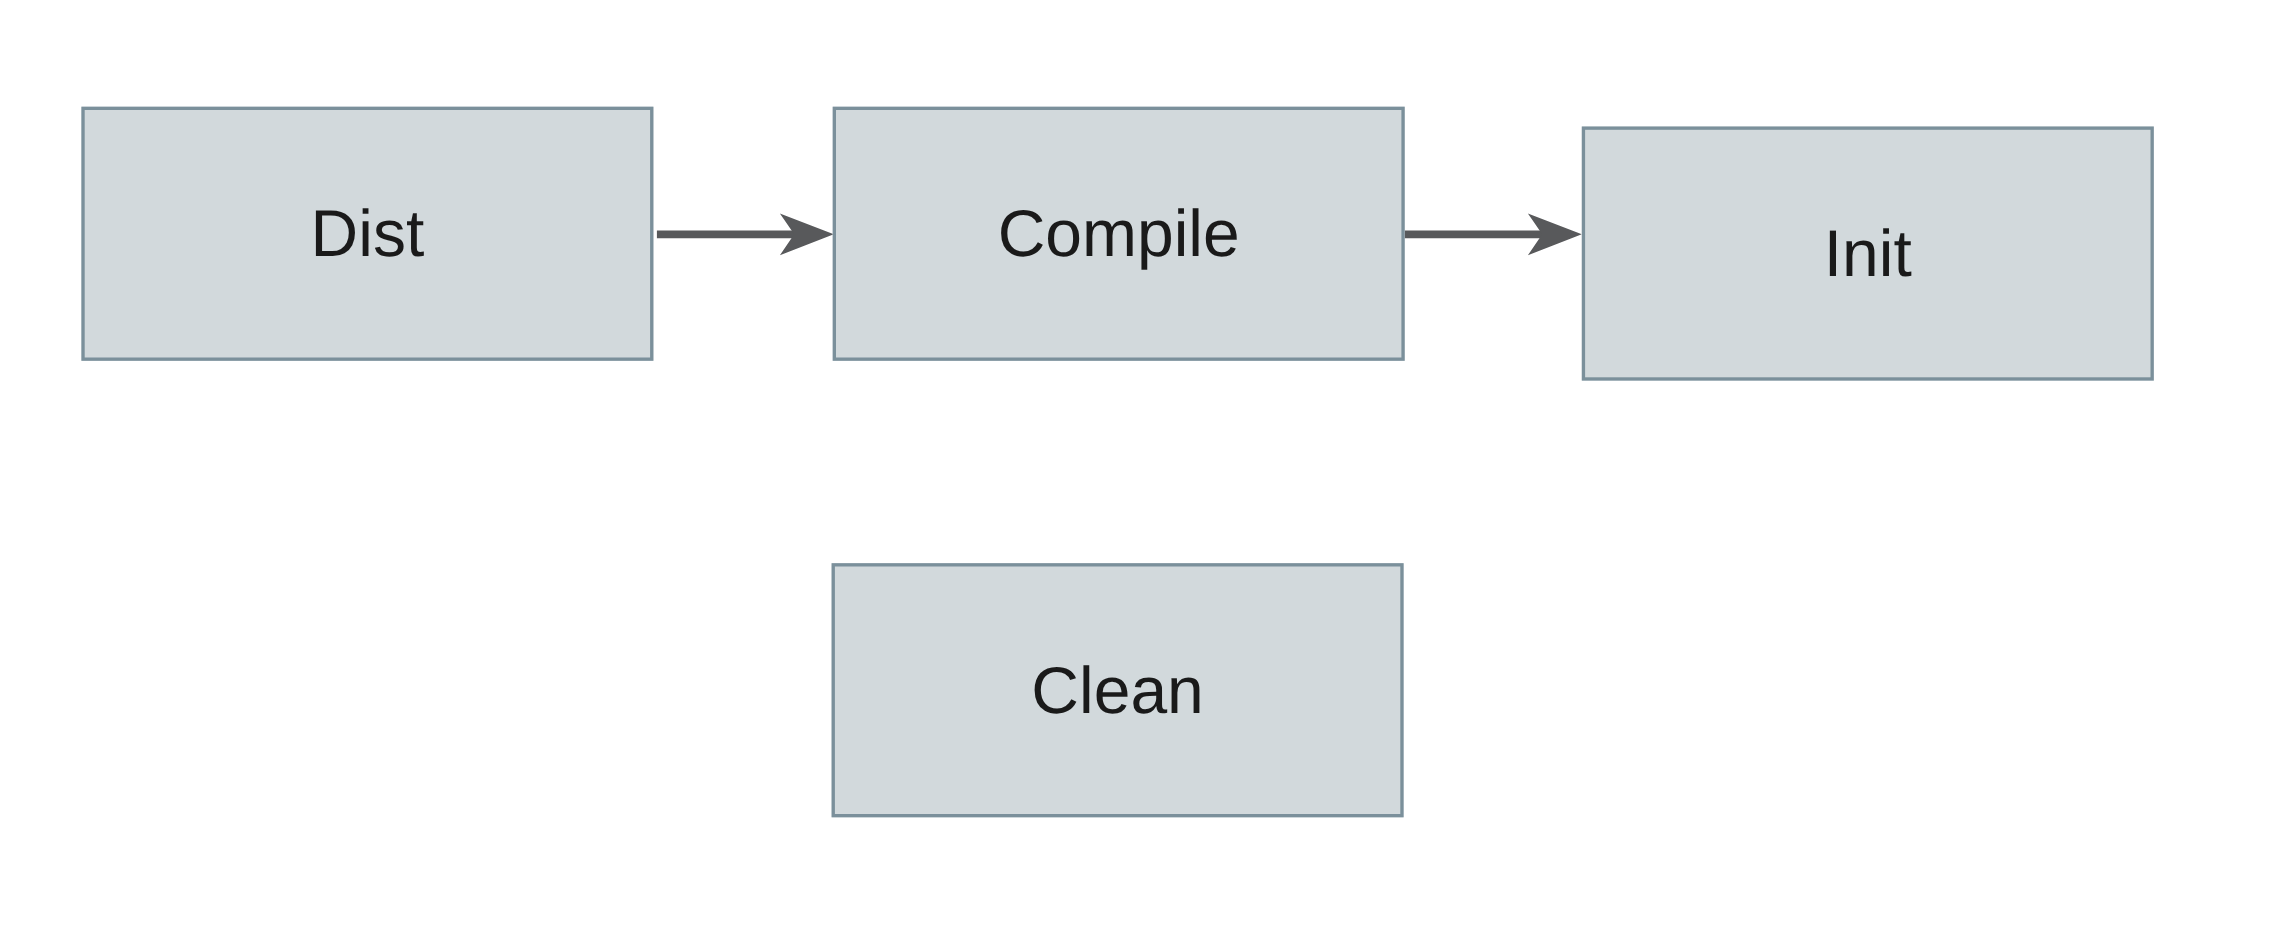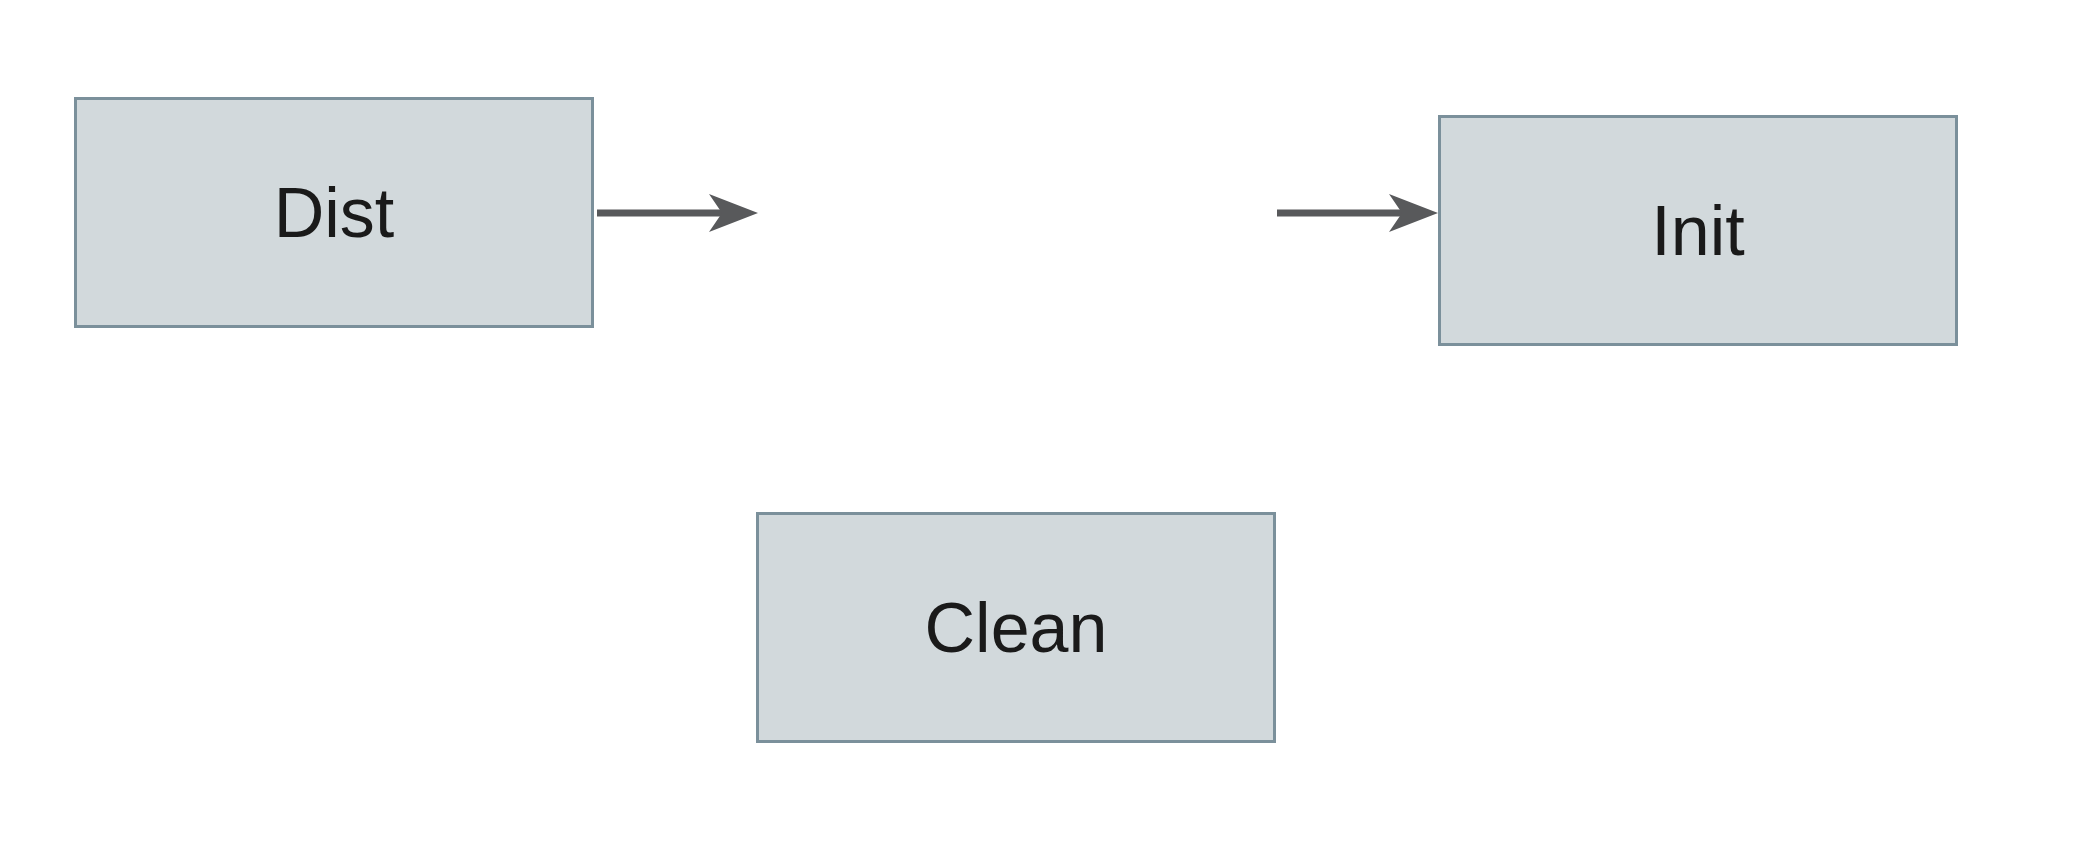--- a/index.html
+++ b/index.html
@@ -23,21 +23,21 @@
     width: 520px;
     height: 231px;
     box-sizing: border-box;
     background: var(--node-fill, #d2d9dc);
     border: 3px solid var(--node-border, #7b909b);
     display: flex;
     align-items: center;
     justify-content: center;
   }
   .node .label {
-    font-size: 70px;
+    font-size: 60px;
     line-height: 1;
     color: var(--text-color, #1a1a1a);
     white-space: nowrap;
   }
   #node-dist    { left: 74px;   top: 97px;  }
   #node-compile { left: 757px;  top: 97px;  }
   #node-init    { left: 1438px; top: 97px; margin-top: 18px;  }
   #node-clean   { left: 756px;  top: 512px; text-align: right; }
 
   .arrow {
@@ -58,20 +58,23 @@
 
   <div class="node" id="node-dist">
     <span class="label">Dist</span>
   </div>
 
   <svg class="arrow" id="arrow-dist-compile" viewBox="0 0 161 44" xmlns="http://www.w3.org/2000/svg">
     <line x1="0" y1="22" x2="128" y2="22"></line>
     <polygon points="161,22 112,3 125,22 112,41"></polygon>
   </svg>
 
+  <div class="node" id="node-compile">
+    <span class="label">Compile</span>
+  </div>
 
   <svg class="arrow" id="arrow-compile-init" viewBox="0 0 161 44" xmlns="http://www.w3.org/2000/svg">
     <line x1="0" y1="22" x2="128" y2="22"></line>
     <polygon points="161,22 112,3 125,22 112,41"></polygon>
   </svg>
 
   <div class="node" id="node-init">
     <span class="label">Init</span>
   </div>
 

